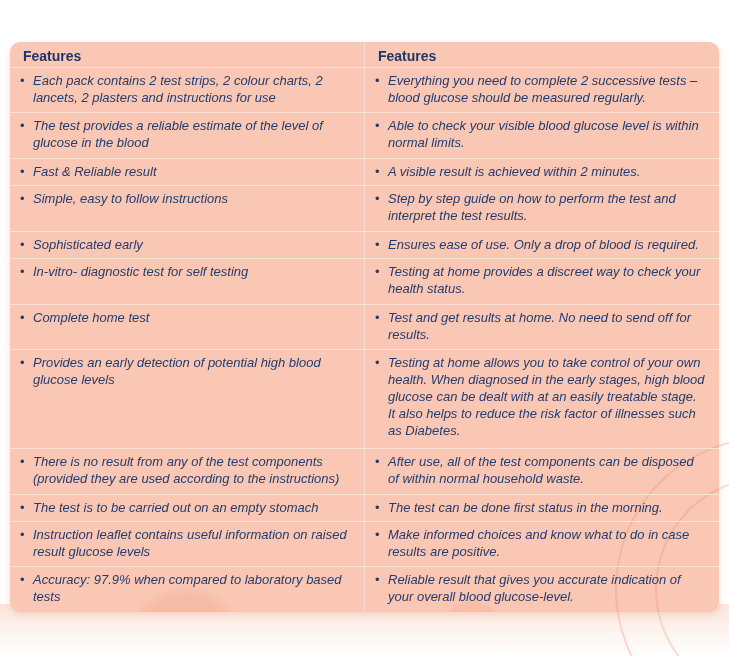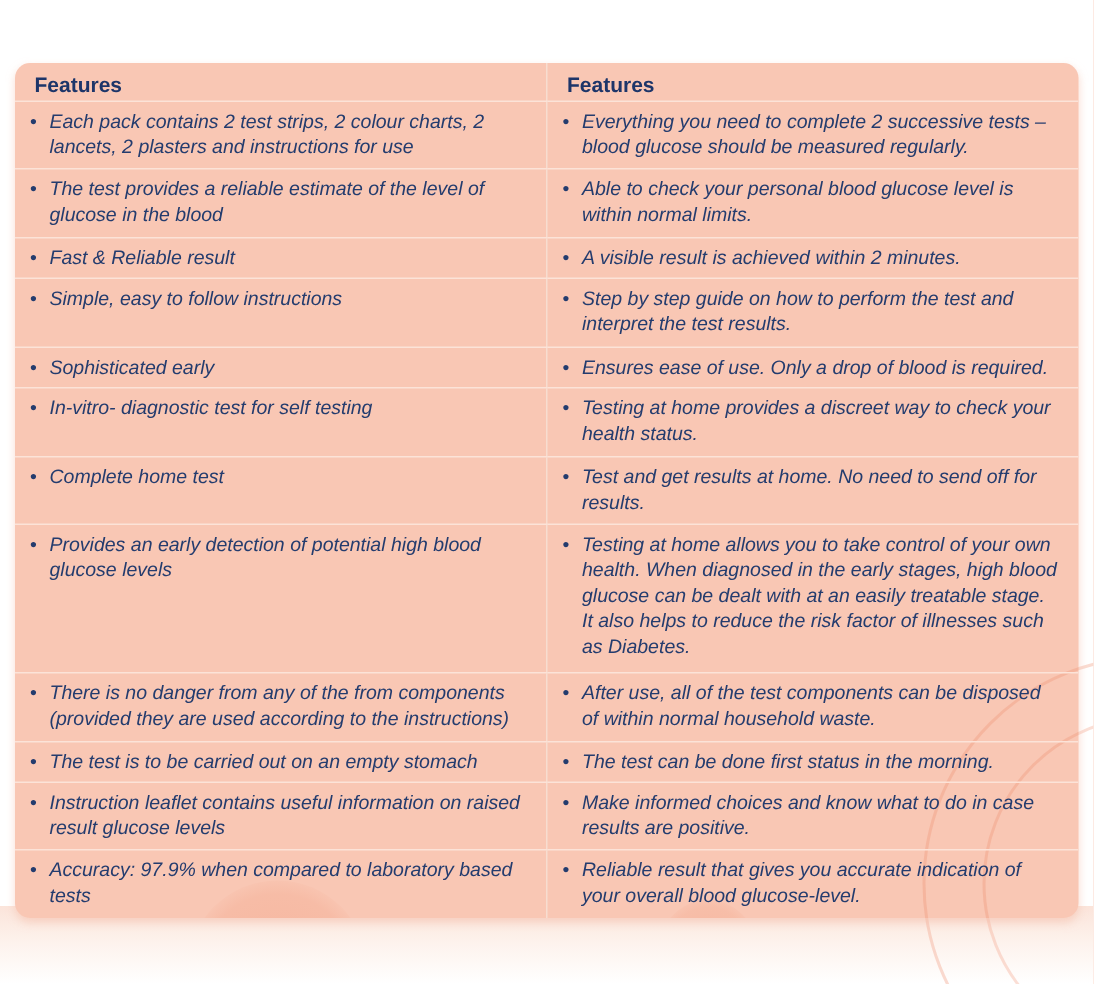--- a/index.html
+++ b/index.html
@@ -128,21 +128,21 @@
           <tr>
     <td>
       <div class="cell-inner">
         <span class="bullet">•</span>
         <span class="cell-text">The test provides a reliable estimate of the level of glucose in the blood</span>
       </div>
     </td>
     <td>
       <div class="cell-inner">
         <span class="bullet">•</span>
-        <span class="cell-text">Able to check your personal blood glucose level is within normal limits.</span>
+        <span class="cell-text">Able to check your visible blood glucose level is within normal limits.</span>
       </div>
     </td>
   </tr>
           <tr>
     <td>
       <div class="cell-inner">
         <span class="bullet">•</span>
         <span class="cell-text">Fast &amp; Reliable result</span>
       </div>
     </td>
@@ -220,21 +220,21 @@
       <div class="cell-inner">
         <span class="bullet">•</span>
         <span class="cell-text">Testing at home allows you to take control of your own health. When diagnosed in the early stages, high blood glucose can be dealt with at an easily treatable stage. It also helps to reduce the risk factor of illnesses such as Diabetes.</span>
       </div>
     </td>
   </tr>
           <tr>
     <td>
       <div class="cell-inner">
         <span class="bullet">•</span>
-        <span class="cell-text">There is no danger from any of the from components (provided they are used according to the instructions)</span>
+        <span class="cell-text">There is no result from any of the test components (provided they are used according to the instructions)</span>
       </div>
     </td>
     <td>
       <div class="cell-inner">
         <span class="bullet">•</span>
         <span class="cell-text">After use, all of the test components can be disposed of within normal household waste.</span>
       </div>
     </td>
   </tr>
           <tr>

